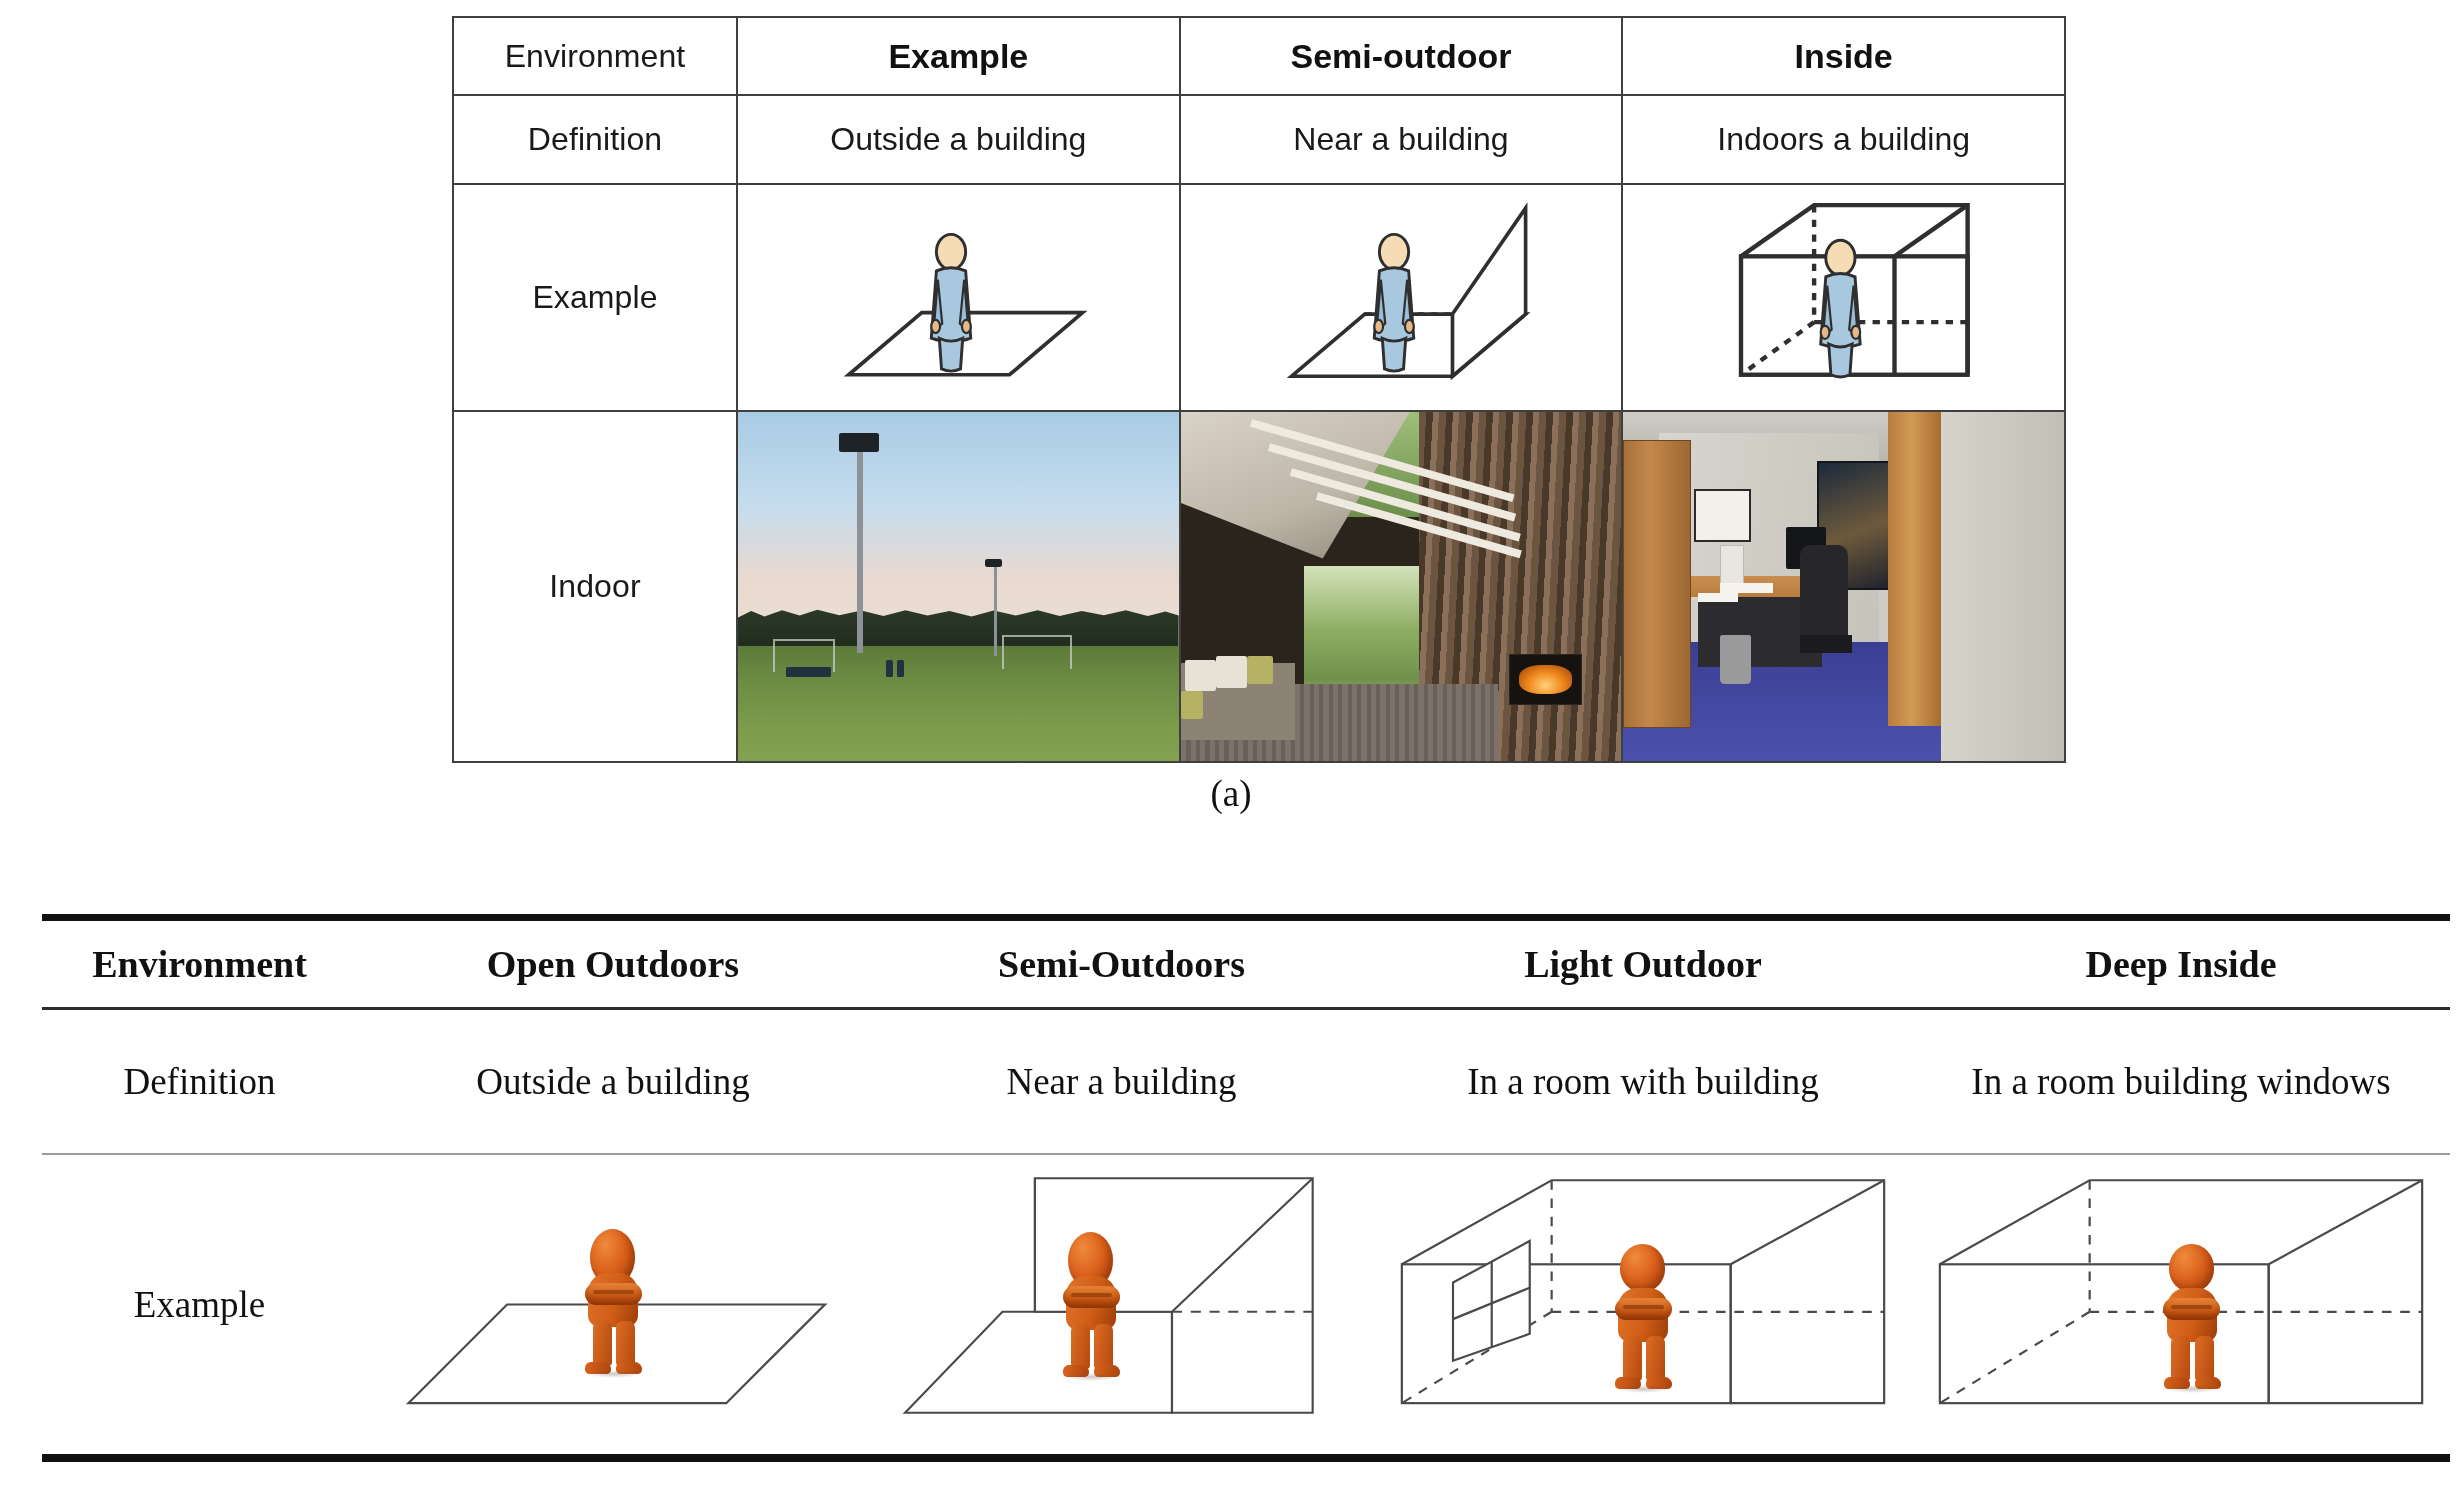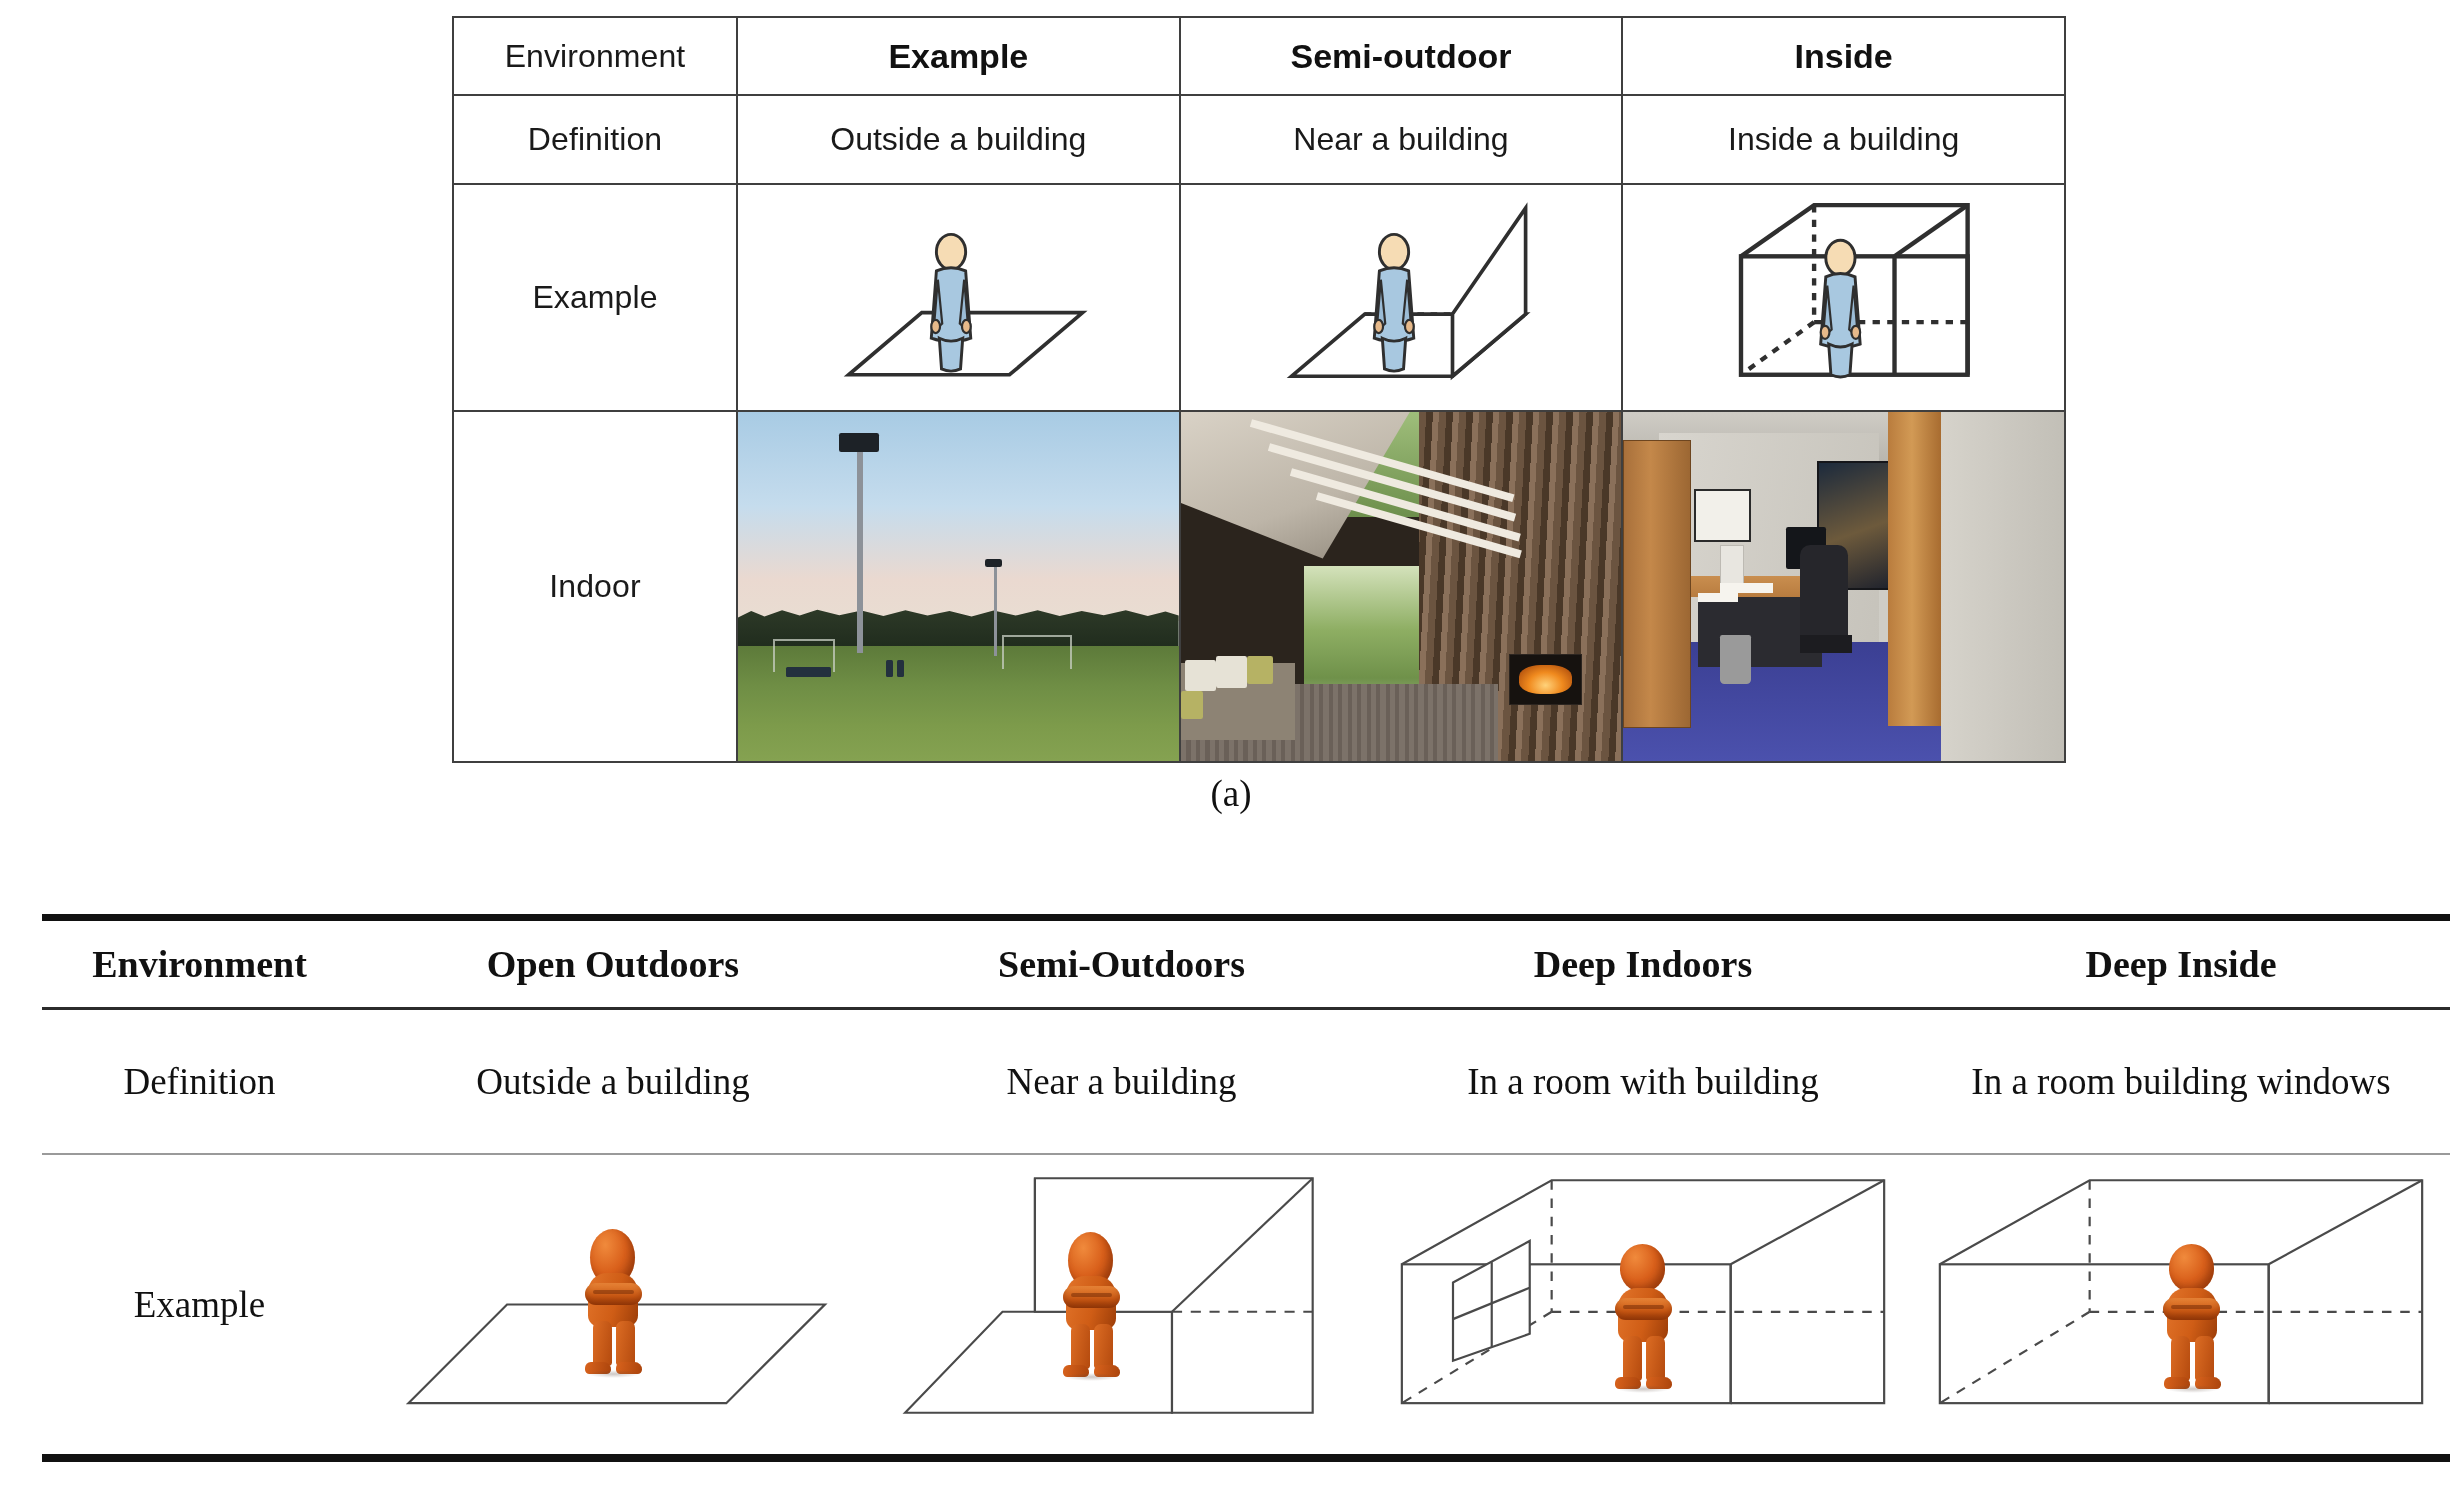--- a/index.html
+++ b/index.html
@@ -148,21 +148,21 @@
         <tr class="row-env">
       <td class="col-lab ta-lab">Environment</td>
       <td class="ta-head">Example</td>
       <td class="ta-head">Semi-outdoor</td>
       <td class="ta-head">Inside</td>
     </tr>
     <tr class="row-def">
       <td class="ta-lab">Definition</td>
       <td class="ta-def">Outside a building</td>
       <td class="ta-def">Near a building</td>
-      <td class="ta-def">Inside a building</td>
+      <td class="ta-def">Indoors a building</td>
     </tr>
     <tr class="row-ex">
       <td class="ta-lab">Example</td>
 
       <td>
         <div class="illus">
           <svg class="iso-svg" viewBox="0 0 600 290" preserveAspectRatio="xMidYMid meet">
             <polygon points="150,250 250,165 470,165 370,250" fill="#fff" stroke="#2f2f2f" stroke-width="5"></polygon>
             <g transform="translate(262,60)">
               <ellipse cx="28" cy="22" rx="20" ry="24" fill="#f6dcb4" stroke="#2f2f2f" stroke-width="4"></ellipse>
@@ -300,21 +300,21 @@
 <div id="cap-a">(a)</div>
 
 <div id="table-b-wrap">
   <div class="rule-top"></div>
   <table class="tb">
     <tbody>
         <tr>
       <td class="c0 tb-head">Environment</td>
       <td class="c1 tb-head">Open Outdoors</td>
       <td class="c2 tb-head">Semi-Outdoors</td>
-      <td class="c3 tb-head">Deep Indoors</td>
+      <td class="c3 tb-head">Light Outdoor</td>
       <td class="c4 tb-head">Deep Inside</td>
     </tr>
   </tbody>
     </table>
   <div class="rule-mid"></div>
   <table class="tb">
     <tbody>
         <tr>
       <td class="c0 tb-def">Definition</td>
       <td class="c1 tb-def">Outside a building</td>

